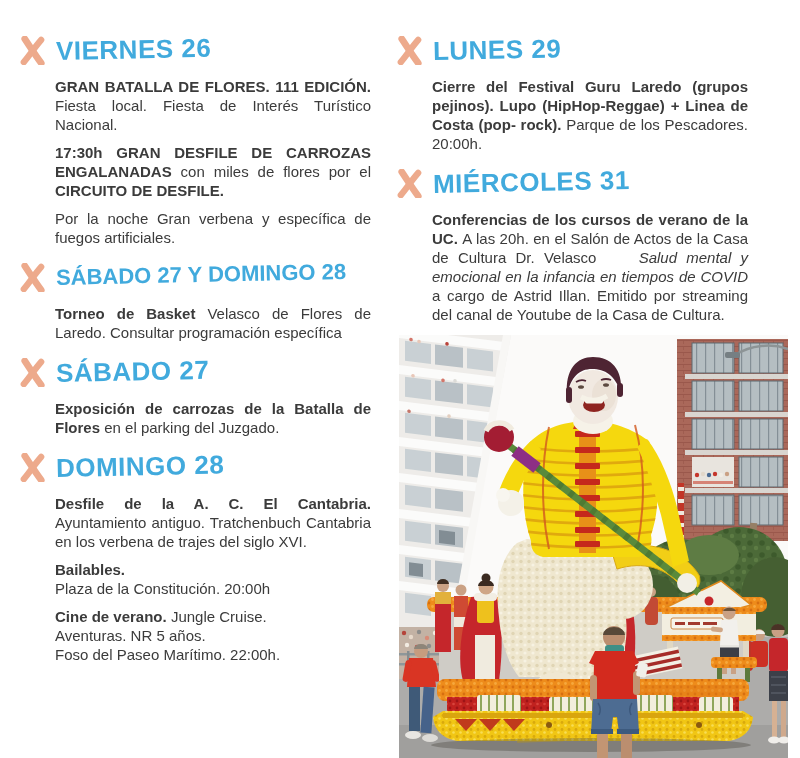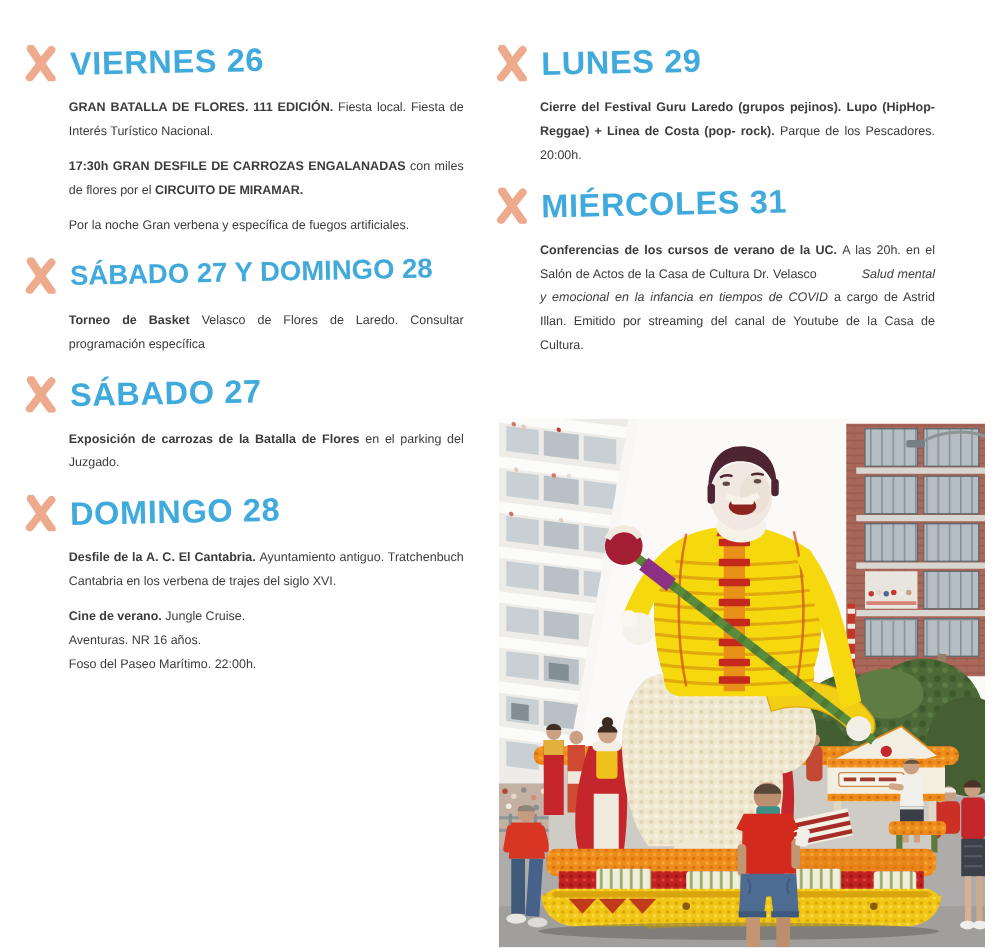--- a/index.html
+++ b/index.html
@@ -16,21 +16,21 @@
   .sec:first-child .sec-head{margin-top:0;}
   .xmark{width:29px;height:29px;flex:0 0 29px;}
   h2.day{
     margin:0;font-weight:bold;font-size:26px;line-height:28px;
     color:var(--c-heading,#41aadd);letter-spacing:.5px;white-space:nowrap;
     transform:rotate(-1.2deg);transform-origin:left center;
     font-family:"Liberation Sans",sans-serif;
   }
   h2.day.long{font-size:22px;letter-spacing:0;}
   .sec-body{margin-left:37px;width:316px;}
-  .sec-body p{margin:0 0 9px 0;font-size:10px;line-height:19px;text-align:justify;}
+  .sec-body p{margin:0 0 9px 0;font-size:15px;line-height:19px;text-align:justify;}
   .sec-body p.left{text-align:left;}
   .b{font-weight:bold;}
   .i{font-style:italic;margin-left:33px;}
   #photo{
     position:absolute;left:399px;top:335px;width:389px;height:423px;
     overflow:hidden;background:#fbfaf9;
   }
   #photo svg{display:block;}
 </style>
 </head>
@@ -40,21 +40,21 @@
     <div class="sec">
       <div class="sec-head">
         <svg class="xmark" viewBox="0 0 30 30">
           <path d="M7,3 C13,12 18,20 24,28" stroke="#edaa8c" stroke-width="7" stroke-linecap="round" fill="none"></path>
           <path d="M24,4 C17,12 12,20 6,27" stroke="#edaa8c" stroke-width="6.5" stroke-linecap="round" fill="none"></path>
         </svg>
         <h2 class="day">VIERNES 26</h2>
       </div>
       <div class="sec-body">
         <p><span class="b">GRAN BATALLA DE FLORES. 111 EDICIÓN. </span><span>Fiesta local. Fiesta de Interés Turístico Nacional.</span></p>
-        <p><span class="b">17:30h GRAN DESFILE DE CARROZAS ENGALANADAS </span><span>con miles de flores por el </span><span class="b">CIRCUITO DE MIRAMAR.</span></p>
+        <p><span class="b">17:30h GRAN DESFILE DE CARROZAS ENGALANADAS </span><span>con miles de flores por el </span><span class="b">CIRCUITO DE DESFILE.</span></p>
         <p><span>Por la noche Gran verbena y específica de fuegos artificiales.</span></p>
       </div>
     </div>
     <div class="sec">
       <div class="sec-head">
         <svg class="xmark" viewBox="0 0 30 30">
           <path d="M7,3 C13,12 18,20 24,28" stroke="#edaa8c" stroke-width="7" stroke-linecap="round" fill="none"></path>
           <path d="M24,4 C17,12 12,20 6,27" stroke="#edaa8c" stroke-width="6.5" stroke-linecap="round" fill="none"></path>
         </svg>
         <h2 class="day long">SÁBADO 27 Y DOMINGO 28</h2>
@@ -78,21 +78,22 @@
     <div class="sec">
       <div class="sec-head">
         <svg class="xmark" viewBox="0 0 30 30">
           <path d="M7,3 C13,12 18,20 24,28" stroke="#edaa8c" stroke-width="7" stroke-linecap="round" fill="none"></path>
           <path d="M24,4 C17,12 12,20 6,27" stroke="#edaa8c" stroke-width="6.5" stroke-linecap="round" fill="none"></path>
         </svg>
         <h2 class="day">DOMINGO 28</h2>
       </div>
       <div class="sec-body">
         <p><span class="b">Desfile de la A. C. El Cantabria. </span><span>Ayuntamiento antiguo. Tratchenbuch Cantabria en los verbena de trajes del siglo XVI.</span></p>
-        <p class="left"><span class="b">Cine de verano. </span><span>Jungle Cruise.</span><br><span>Aventuras. NR 16 años.</span><br><span>Foso del Paseo Marítimo. 22:00h.</span></p>
+        <p class="left"><span class="b">Bailables.</span><br><span>Plaza de la Constitución. 20:00h</span></p>
+        <p class="left"><span class="b">Cine de verano. </span><span>Jungle Cruise.</span><br><span>Aventuras. NR 5 años.</span><br><span>Foso del Paseo Marítimo. 22:00h.</span></p>
       </div>
     </div>
   </div>
 <div id="col-right" class="col">
     <div class="sec">
       <div class="sec-head">
         <svg class="xmark" viewBox="0 0 30 30">
           <path d="M7,3 C13,12 18,20 24,28" stroke="#edaa8c" stroke-width="7" stroke-linecap="round" fill="none"></path>
           <path d="M24,4 C17,12 12,20 6,27" stroke="#edaa8c" stroke-width="6.5" stroke-linecap="round" fill="none"></path>
         </svg>

